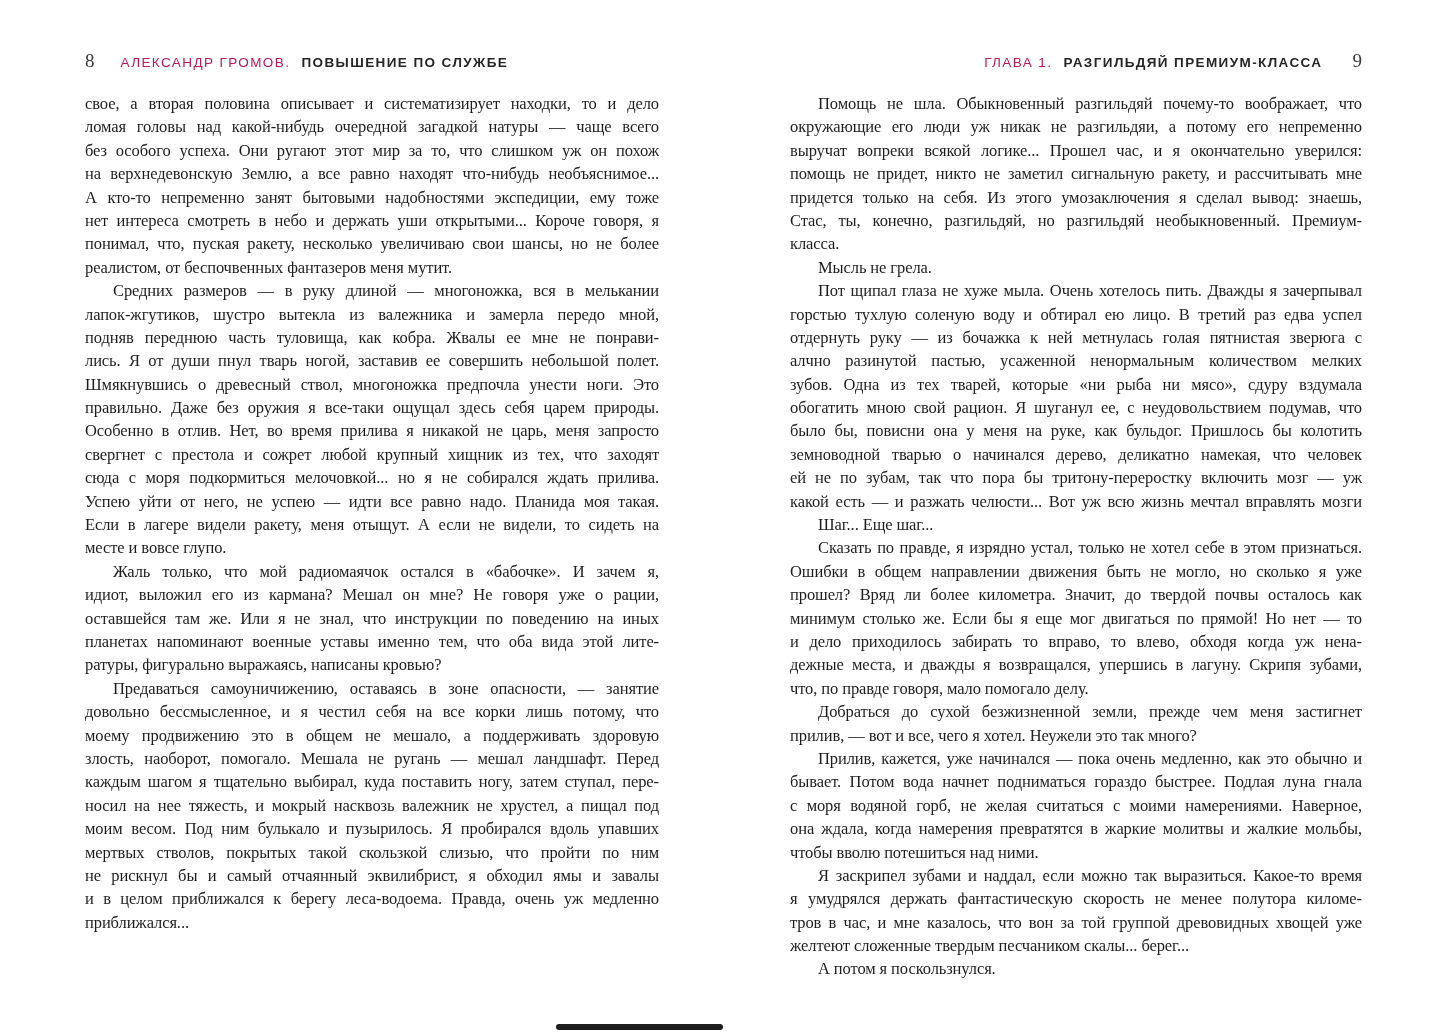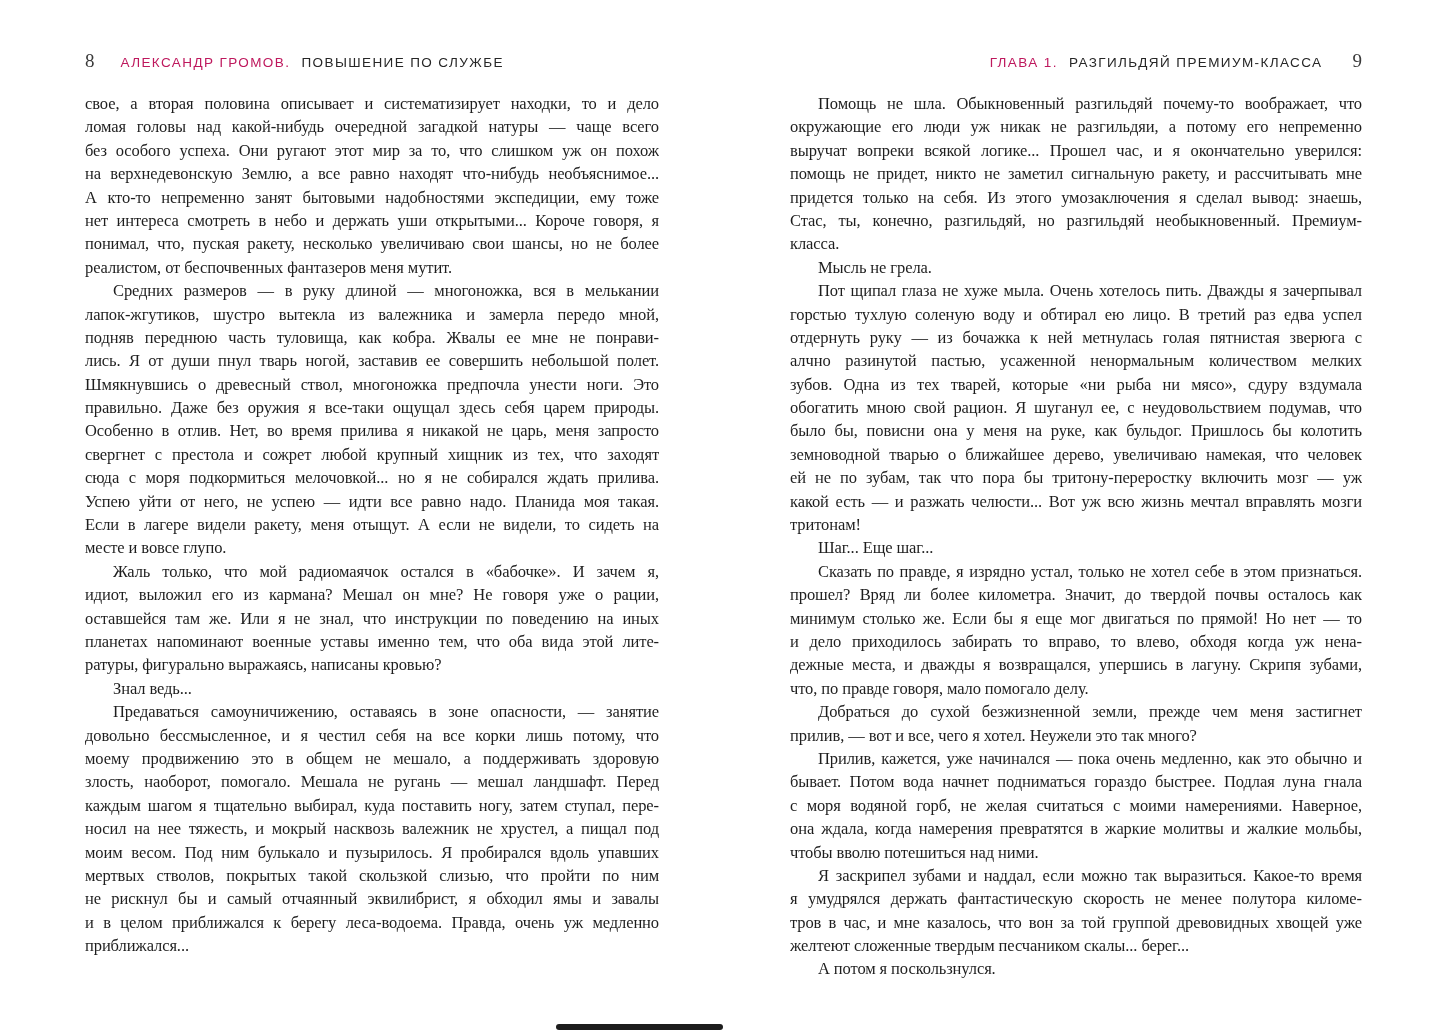--- a/index.html
+++ b/index.html
@@ -34,21 +34,21 @@
   .page-number {
     font-family: "Liberation Serif", serif;
     font-size: 19px;
     letter-spacing: 0;
     color: #3a3a3a;
   }
   .page-left  .page-number { margin-right: 26px; }
   .page-right .page-number { margin-left: 30px; }
 
   .header-muted { color: #be185d; font-weight: 400; margin-right: 6px; }
-  .header-strong { color: #262626; font-weight: 400; text-align: center; }
+  .header-strong { color: #262626; font-weight: 700; text-align: center; }
 
   .body-text {
     position: absolute;
     top: 92px; left: 0; right: 0;
   }
   .bodyline {
     height: 23.4px;
     line-height: 23.4px;
     font-size: 16.5px;
     letter-spacing: -0.1px;
@@ -104,21 +104,20 @@
       <div class="bodyline">свергнет с престола и сожрет любой крупный хищник из тех, что заходят</div>
       <div class="bodyline">сюда с моря подкормиться мелочовкой... но я не собирался ждать прилива.</div>
       <div class="bodyline">Успею уйти от него, не успею — идти все равно надо. Планида моя такая.</div>
       <div class="bodyline">Если в лагере видели ракету, меня отыщут. А если не видели, то сидеть на</div>
       <div class="bodyline lastline">месте и вовсе глупо.</div>
       <div class="bodyline indent">Жаль только, что мой радиомаячок остался в «бабочке». И зачем я,</div>
       <div class="bodyline">идиот, выложил его из кармана? Мешал он мне? Не говоря уже о рации,</div>
       <div class="bodyline">оставшейся там же. Или я не знал, что инструкции по поведению на иных</div>
       <div class="bodyline">планетах напоминают военные уставы именно тем, что оба вида этой лите-</div>
       <div class="bodyline lastline">ратуры, фигурально выражаясь, написаны кровью?</div>
-      <div class="bodyline lastline indent">Знал ведь...</div>
       <div class="bodyline indent">Предаваться самоуничижению, оставаясь в зоне опасности, — занятие</div>
       <div class="bodyline">довольно бессмысленное, и я честил себя на все корки лишь потому, что</div>
       <div class="bodyline">моему продвижению это в общем не мешало, а поддерживать здоровую</div>
       <div class="bodyline">злость, наоборот, помогало. Мешала не ругань — мешал ландшафт. Перед</div>
       <div class="bodyline">каждым шагом я тщательно выбирал, куда поставить ногу, затем ступал, пере-</div>
       <div class="bodyline">носил на нее тяжесть, и мокрый насквозь валежник не хрустел, а пищал под</div>
       <div class="bodyline">моим весом. Под ним булькало и пузырилось. Я пробирался вдоль упавших</div>
       <div class="bodyline">мертвых стволов, покрытых такой скользкой слизью, что пройти по ним</div>
       <div class="bodyline">не рискнул бы и самый отчаянный эквилибрист, я обходил ямы и завалы</div>
       <div class="bodyline">и в целом приближался к берегу леса-водоема. Правда, очень уж медленно</div>
@@ -143,26 +142,26 @@
       <div class="bodyline">Стас, ты, конечно, разгильдяй, но разгильдяй необыкновенный. Премиум-</div>
       <div class="bodyline lastline">класса.</div>
       <div class="bodyline lastline indent">Мысль не грела.</div>
       <div class="bodyline indent">Пот щипал глаза не хуже мыла. Очень хотелось пить. Дважды я зачерпывал</div>
       <div class="bodyline">горстью тухлую соленую воду и обтирал ею лицо. В третий раз едва успел</div>
       <div class="bodyline">отдернуть руку — из бочажка к ней метнулась голая пятнистая зверюга с</div>
       <div class="bodyline">алчно разинутой пастью, усаженной ненормальным количеством мелких</div>
       <div class="bodyline">зубов. Одна из тех тварей, которые «ни рыба ни мясо», сдуру вздумала</div>
       <div class="bodyline">обогатить мною свой рацион. Я шуганул ее, с неудовольствием подумав, что</div>
       <div class="bodyline">было бы, повисни она у меня на руке, как бульдог. Пришлось бы колотить</div>
-      <div class="bodyline">земноводной тварью о ближайшее дерево, увеличиваю намекая, что человек</div>
+      <div class="bodyline">земноводной тварью о начинался дерево, деликатно намекая, что человек</div>
       <div class="bodyline">ей не по зубам, так что пора бы тритону-переростку включить мозг — уж</div>
       <div class="bodyline">какой есть — и разжать челюсти... Вот уж всю жизнь мечтал вправлять мозги</div>
-      <div class="bodyline lastline">тритонам!</div>
       <div class="bodyline lastline indent">Шаг... Еще шаг...</div>
       <div class="bodyline indent">Сказать по правде, я изрядно устал, только не хотел себе в этом признаться.</div>
+      <div class="bodyline">Ошибки в общем направлении движения быть не могло, но сколько я уже</div>
       <div class="bodyline">прошел? Вряд ли более километра. Значит, до твердой почвы осталось как</div>
       <div class="bodyline">минимум столько же. Если бы я еще мог двигаться по прямой! Но нет — то</div>
       <div class="bodyline">и дело приходилось забирать то вправо, то влево, обходя когда уж нена-</div>
       <div class="bodyline">дежные места, и дважды я возвращался, упершись в лагуну. Скрипя зубами,</div>
       <div class="bodyline lastline">что, по правде говоря, мало помогало делу.</div>
       <div class="bodyline indent">Добраться до сухой безжизненной земли, прежде чем меня застигнет</div>
       <div class="bodyline lastline">прилив, — вот и все, чего я хотел. Неужели это так много?</div>
       <div class="bodyline indent">Прилив, кажется, уже начинался — пока очень медленно, как это обычно и</div>
       <div class="bodyline">бывает. Потом вода начнет подниматься гораздо быстрее. Подлая луна гнала</div>
       <div class="bodyline">с моря водяной горб, не желая считаться с моими намерениями. Наверное,</div>

